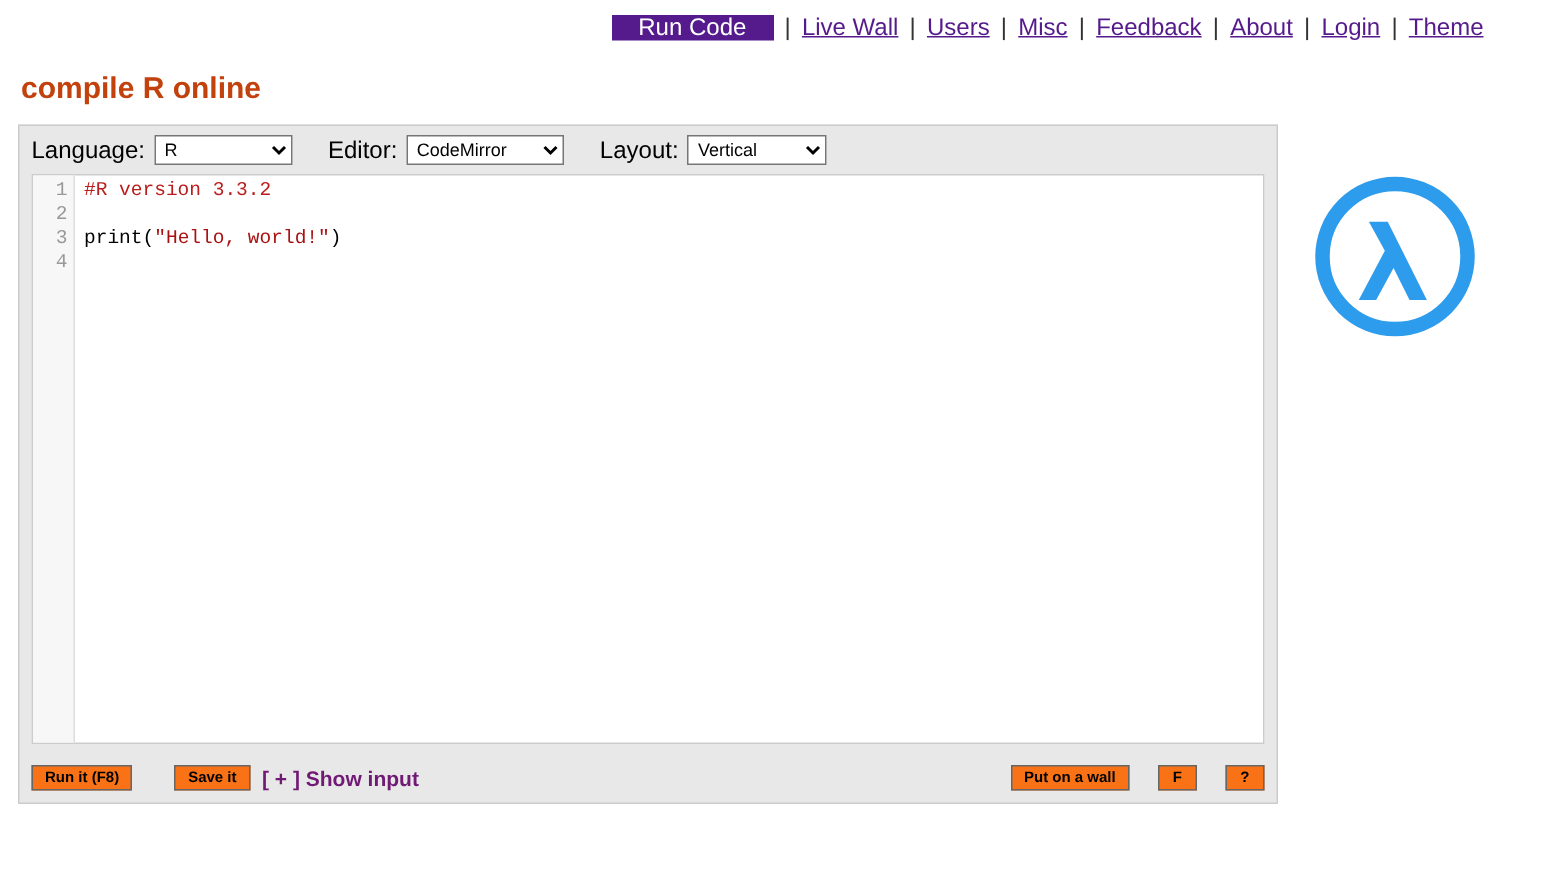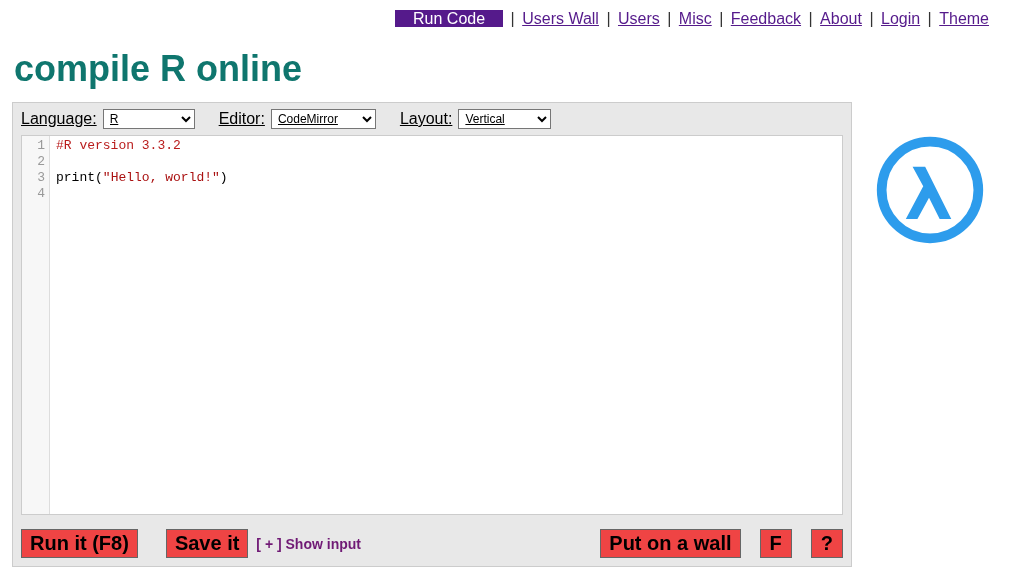--- a/index.html
+++ b/index.html
@@ -28,41 +28,40 @@
       background: #551a8b;
       color: #fff;
       text-decoration: none;
       padding: 0 18px;
     }
     .top-nav .sep {
       color: #333;
       margin: 0 3px;
     }
     .page-title {
-      color: #0f766e;
-      font-size: 36px;
+      color: #c2410c;
+      font-size: 20px;
       font-weight: bold;
       margin: 20px 0 12px 14px;
     }
     .main-wrap {
       display: flex;
     }
     .left-panel {
       width: 840px;
       margin-left: 12px;
       border: 1px solid #ccc;
       background: #e8e8e8;
     }
     .controls-bar {
       display: flex;
-      align-items: center;
+      align-items: flex-end;
       padding: 6px 8px;
       font-size: 16px;
       gap: 6px;
-      text-decoration: underline;
     }
     .controls-bar label {
       color: #000;
     }
     .controls-bar select {
       font-size: 12px;
       padding: 1px 2px;
       background: #fff;
       border: 1px solid #767676;
     }
@@ -99,24 +98,24 @@
     .tok-paren { color: #000; }
     .tok-string { color: #a11; }
     .bottom-bar {
       display: flex;
       align-items: center;
       padding: 6px 8px 8px 8px;
       gap: 8px;
       font-size: 14px;
     }
     .btn {
-      background: #ef4444;
+      background: #f97316;
       border: 1px solid #666;
       padding: 2px 8px;
-      font-size: 20px;
+      font-size: 10px;
       font-weight: bold;
       cursor: pointer;
       font-family: inherit;
     }
     .btn-sm {
       padding: 2px 9px;
     }
     .show-input {
       font-weight: bold;
       color: #701a75;
@@ -129,21 +128,21 @@
       width: 116px;
       height: 116px;
     }
   </style>
 </head>
 <body>
 
 <div class="top-nav">
   <a href="#" class="active">Run Code</a>
   <span class="sep"> | </span>
-  <a href="#">Users Wall</a>
+  <a href="#">Live Wall</a>
   <span class="sep"> | </span>
   <a href="#">Users</a>
   <span class="sep"> | </span>
   <a href="#">Misc</a>
   <span class="sep"> | </span>
   <a href="#">Feedback</a>
   <span class="sep"> | </span>
   <a href="#">About</a>
   <span class="sep"> | </span>
   <a href="#">Login</a>

